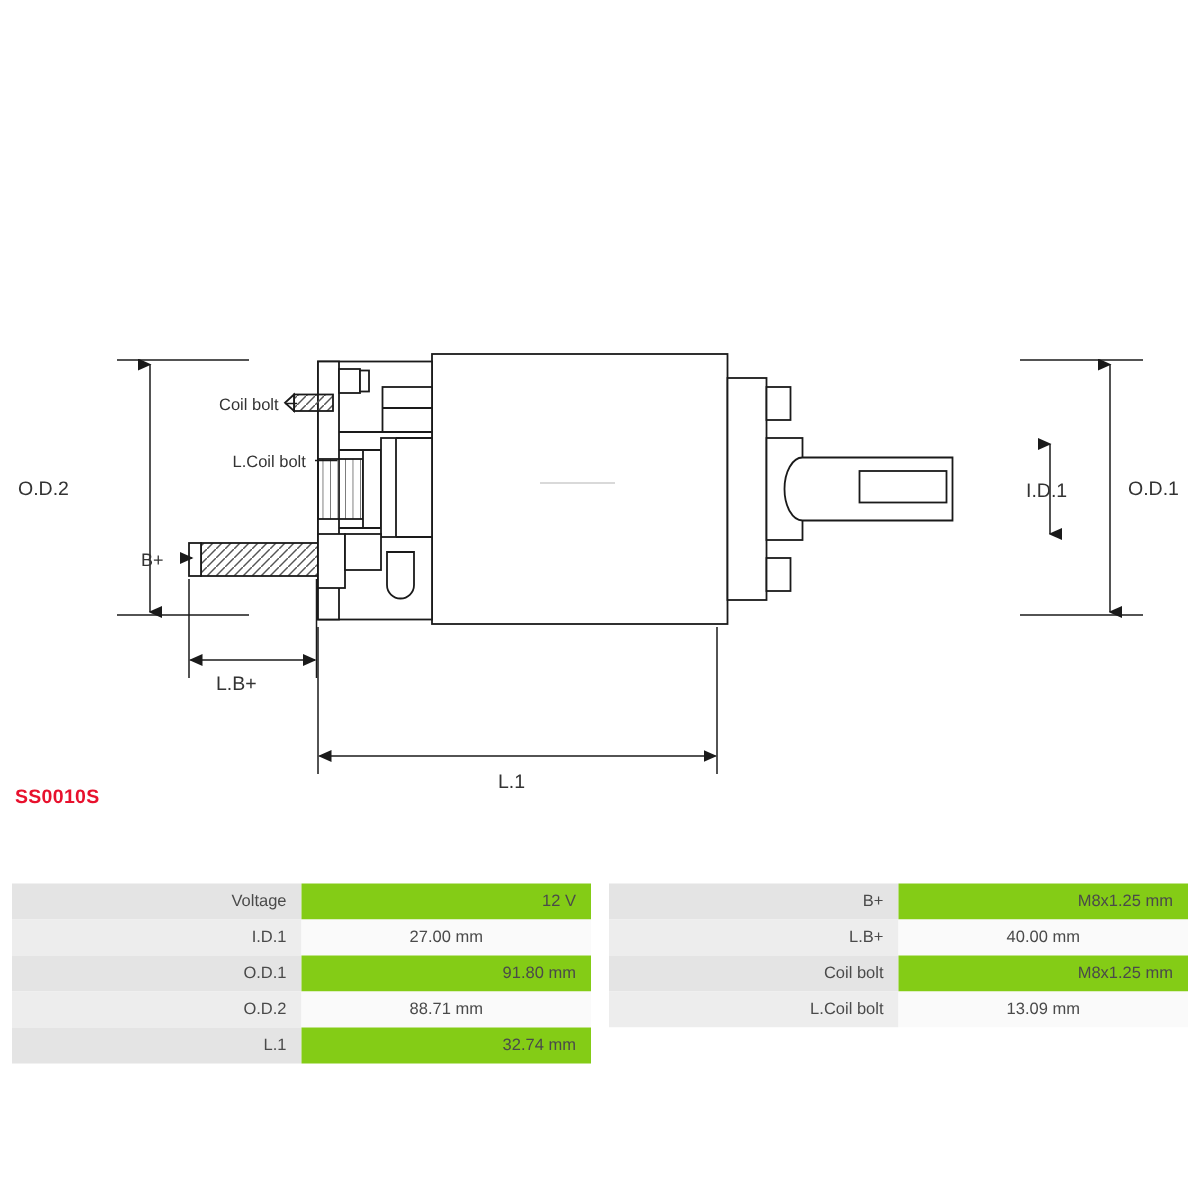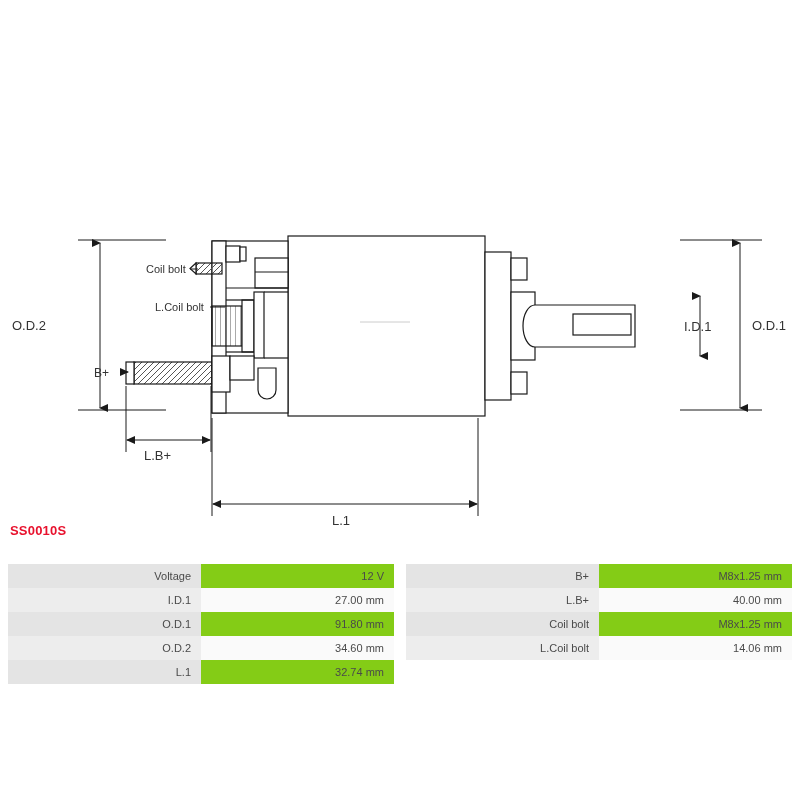--- a/index.html
+++ b/index.html
@@ -41,21 +41,21 @@
     font-size: 13px;
     font-weight: bold;
     color: #e8112d;
     letter-spacing: 0.2px;
   }
 
   
   .spec-wrap {
     position: absolute;
     left: 8px;
-    top: 564px;
+    top: 589px;
     width: 784px;
     display: flex;
     gap: 12px;
   }
   table.spec {
     width: 386px;
     border-collapse: collapse;
     font-size: 11px;
     table-layout: fixed;
   }
@@ -71,21 +71,21 @@
     background: #e4e4e4;
     color: #4a4a4a;
   }
   table.spec tr td.v {
     width: 50%;
     text-align: right;
     background: #84cc16;
     color: #4a4a4a;
   }
   table.spec tr.alt td.k { background: #ededed; }
-  table.spec tr.alt td.v { background: #fafafa; }
+  table.spec tr.alt td.v { background: #fafafa; text-align: center; }
   table.spec tr.empty td.k { background: #ffffff; }
   table.spec tr.empty td.v { background: #ffffff; }
 
   .lbl {
     font-family: "Liberation Sans", sans-serif;
   }
 </style>
 </head>
 <body>
 
@@ -211,21 +211,21 @@
         <tr class="alt">
           <td class="k">I.D.1</td>
           <td class="v">27.00 mm</td>
         </tr>
         <tr>
           <td class="k">O.D.1</td>
           <td class="v">91.80 mm</td>
         </tr>
         <tr class="alt">
           <td class="k">O.D.2</td>
-          <td class="v">34.60 mm</td>
+          <td class="v">88.71 mm</td>
         </tr>
         <tr>
           <td class="k">L.1</td>
           <td class="v">32.74 mm</td>
         </tr>
       </tbody>
     </table>
 
     <table class="spec">
       <tbody>
@@ -236,21 +236,21 @@
         <tr class="alt">
           <td class="k">L.B+</td>
           <td class="v">40.00 mm</td>
         </tr>
         <tr>
           <td class="k">Coil bolt</td>
           <td class="v">M8x1.25 mm</td>
         </tr>
         <tr class="alt">
           <td class="k">L.Coil bolt</td>
-          <td class="v">14.06 mm</td>
+          <td class="v">13.09 mm</td>
         </tr>
         <tr class="empty">
           <td class="k"></td>
           <td class="v"></td>
         </tr>
       </tbody>
     </table>
 
   </div>
 

